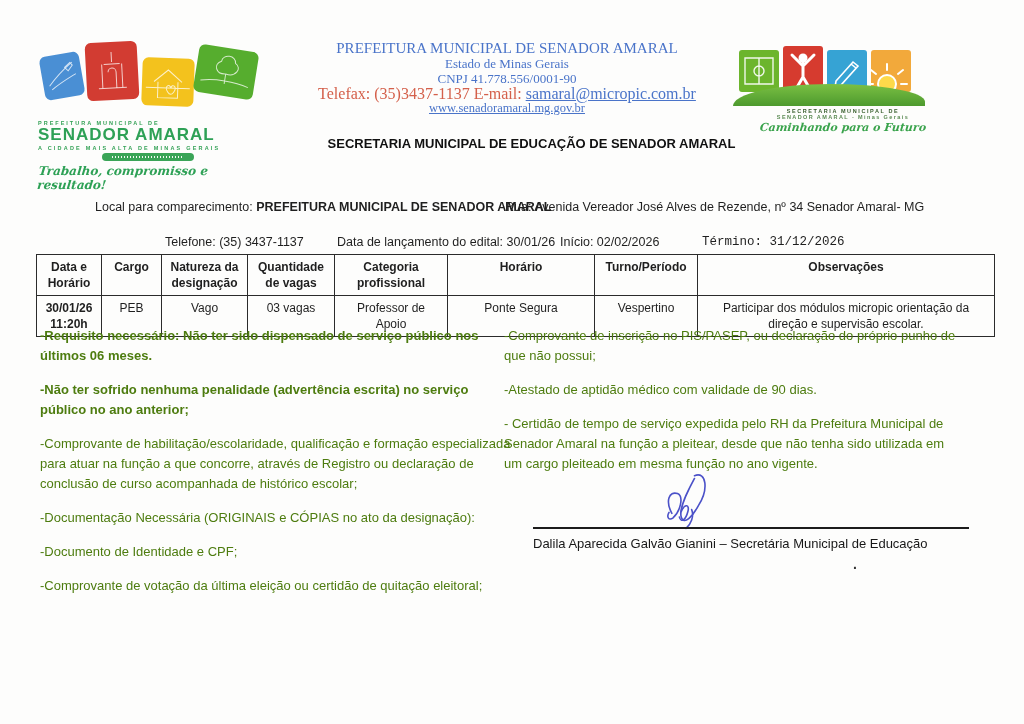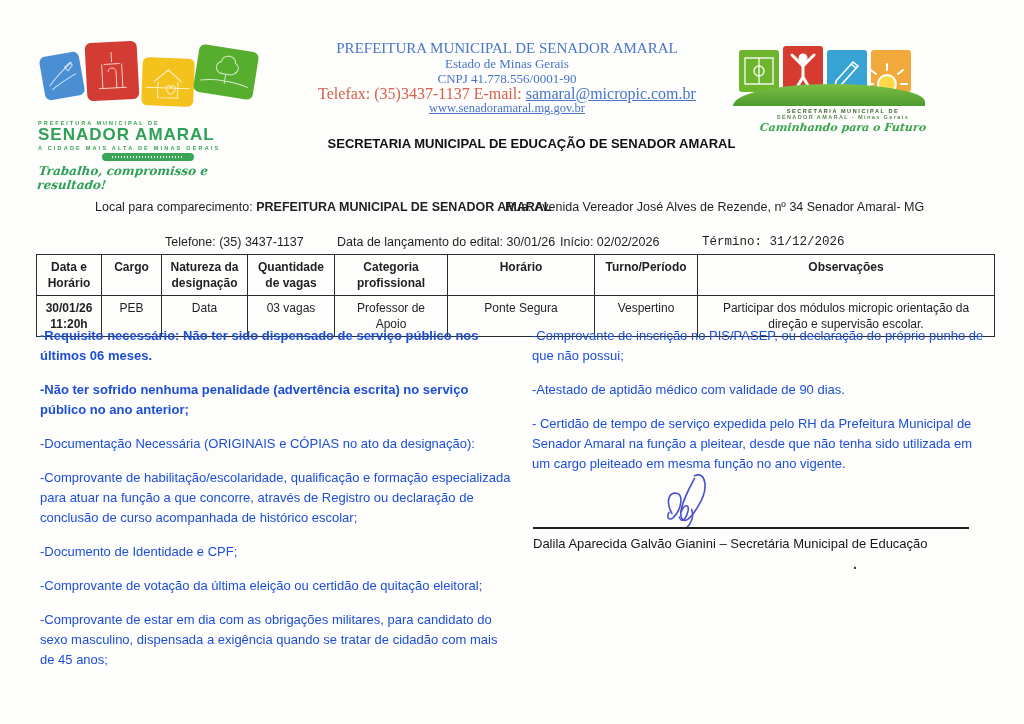--- a/index.html
+++ b/index.html
@@ -70,23 +70,23 @@
 
   
   table.vagas { position:absolute; left:36px; top:254px; width:958px; border-collapse:collapse; table-layout:fixed; }
   .vagas th, .vagas td { border:1.5px solid #2b2b2b; font-size:12px; text-align:center;
      vertical-align:top; padding:4px 4px 4px; white-space:pre-line; line-height:16px; }
   .vagas th { font-weight:bold; height:34px; }
   .vagas td { height:34px; }
   .vagas td.bold { font-weight:bold; }
 
   
-  .col { position:absolute; top:326px; font-size:13px; line-height:20px; color:#1d4ed8; }
+  .col { position:absolute; top:326px; font-size:13px; line-height:20px; color:#4d7c0f; }
   .col-left  { left:40px;  width:472px; }
-  .col-right { left:532px; width:458px; }
+  .col-right { left:504px; width:458px; }
   .col p { margin:0 0 14px 0; }
   .col p.bold { font-weight:bold; }
 
   
   .sig-block { position:absolute; left:533px; top:468px; width:452px; }
   .sig-scribble { position:absolute; left:118px; top:2px; width:70px; height:66px; }
   .sig-line { position:absolute; left:0; right:16px; top:59px; border-top:2px solid #1c1c1c; }
   .sig-name { position:absolute; left:0; right:0; top:68px; text-align:left; font-size:13px; color:#181818; }
   .sig-dot { position:absolute; left:853px; top:556px; font-size:14px; font-weight:bold; color:#333; }
 </style>
@@ -204,40 +204,39 @@
       <th>Categoria
 profissional</th>
       <th>Horário</th>
       <th>Turno/Período</th>
       <th>Observações</th>
     </tr>
     <tr>
       <td class="bold">30/01/26
 11:20h</td>
       <td>PEB</td>
-      <td>Data</td>
+      <td>Vago</td>
       <td>03 vagas</td>
       <td>Professor de
 Apoio</td>
       <td>Ponte Segura</td>
       <td>Vespertino</td>
       <td>Participar dos módulos micropic orientação da
 direção e supervisão escolar.</td>
     </tr>
   </tbody>
     </table>
 
   <div class="col col-left">
     <p class="bold">-Requisito necessário: Não ter sido dispensado de serviço público nos últimos 06 meses.</p>
     <p class="bold">-Não ter sofrido nenhuma penalidade (advertência escrita) no serviço público no ano anterior;</p>
+    <p>-Comprovante de habilitação/escolaridade, qualificação e formação especializada para atuar na função a que concorre, através de Registro ou declaração de conclusão de curso acompanhada de histórico escolar;</p>
     <p>-Documentação Necessária (ORIGINAIS e CÓPIAS no ato da designação):</p>
-    <p>-Comprovante de habilitação/escolaridade, qualificação e formação especializada para atuar na função a que concorre, através de Registro ou declaração de conclusão de curso acompanhada de histórico escolar;</p>
     <p>-Documento de Identidade e CPF;</p>
     <p>-Comprovante de votação da última eleição ou certidão de quitação eleitoral;</p>
-    <p>-Comprovante de estar em dia com as obrigações militares, para candidato do sexo masculino, dispensada a exigência quando se tratar de cidadão com mais de 45 anos;</p>
   </div>
 
   <div class="col col-right">
     <p>-Comprovante de inscrição no PIS/PASEP, ou declaração do próprio punho de que não possui;</p>
     <p>-Atestado de aptidão médico com validade de 90 dias.</p>
     <p>- Certidão de tempo de serviço expedida pelo RH da Prefeitura Municipal de Senador Amaral na função a pleitear, desde que não tenha sido utilizada em um cargo pleiteado em mesma função no ano vigente.</p>
   </div>
 
   <div class="sig-block">
     <svg class="sig-scribble" viewBox="0 0 70 70">

